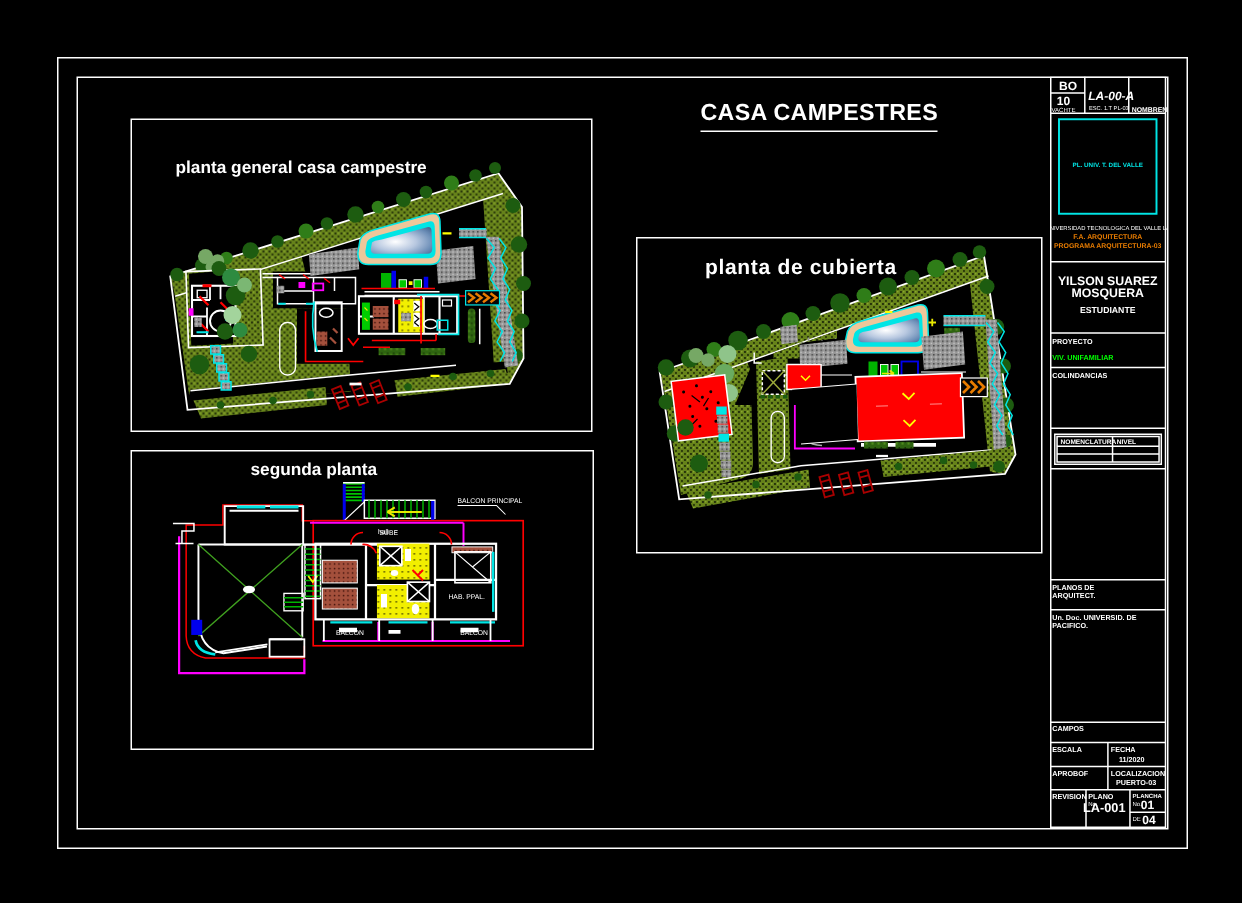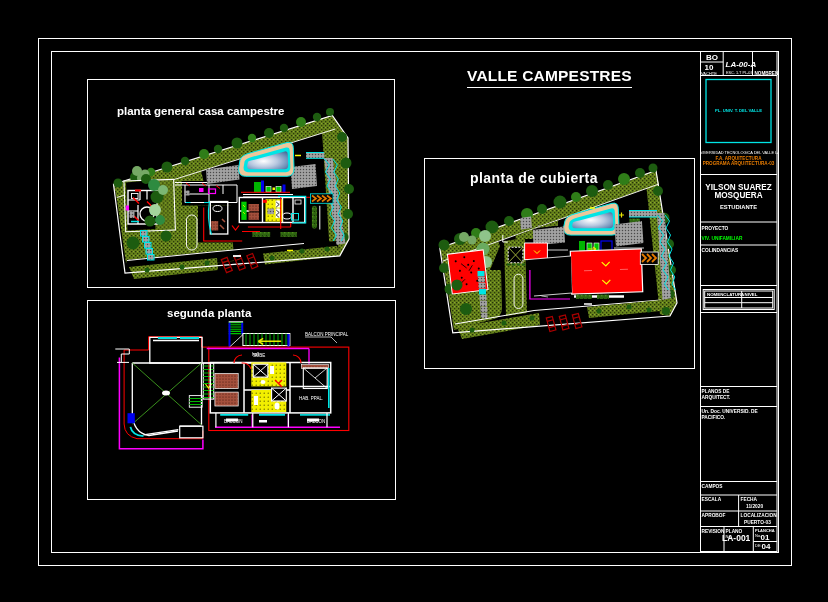--- a/index.html
+++ b/index.html
@@ -7,21 +7,21 @@
        font-family:"Liberation Sans",sans-serif;}
   .abs{position:absolute;}
 </style>
 </head>
 <body>
 
 <div class="abs" style="left:38px;top:38px;width:752px;height:526px;border:1.5px solid #fff;"></div>
 
 <div class="abs" style="left:51px;top:51px;width:726px;height:500px;border:1.3px solid #fff;"></div>
 
-<div class="abs" style="left:467px;top:67px;color:#fff;font-size:15.5px;font-weight:bold;letter-spacing:0.2px;border-bottom:1.5px solid #fff;padding-bottom:2px;">VALLE CAMPESTRES</div>
+<div class="abs" style="left:467px;top:67px;color:#fff;font-size:15.5px;font-weight:bold;letter-spacing:0.2px;border-bottom:1.5px solid #fff;padding-bottom:2px;">CASA CAMPESTRES</div>
 
 <div class="abs" style="left:87px;top:79px;width:306px;height:207px;border:1.2px solid #fff;"></div>
 
 <div class="abs" style="left:424px;top:158px;width:269px;height:209px;border:1.2px solid #fff;"></div>
 
 <div class="abs" style="left:87px;top:300px;width:307px;height:198px;border:1.2px solid #fff;"></div>
 
 <svg id="p1" class="abs" style="left:87px;top:79px;" width="306" height="207" viewBox="0 0 306 207">
 <defs>
   <radialGradient id="water1" cx="40%" cy="55%" r="75%">

